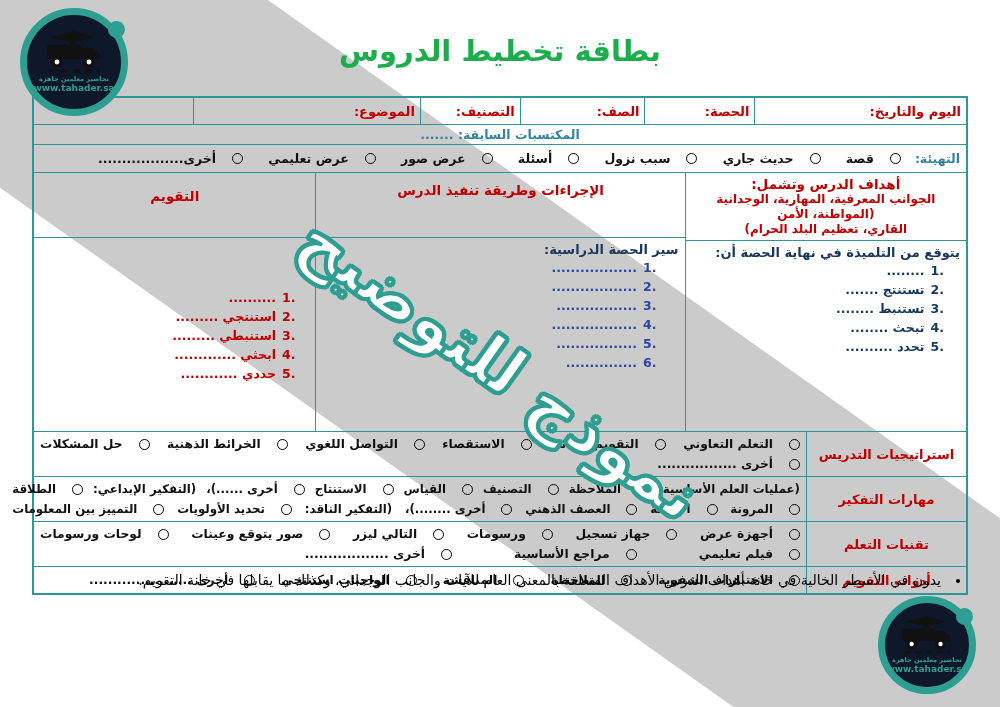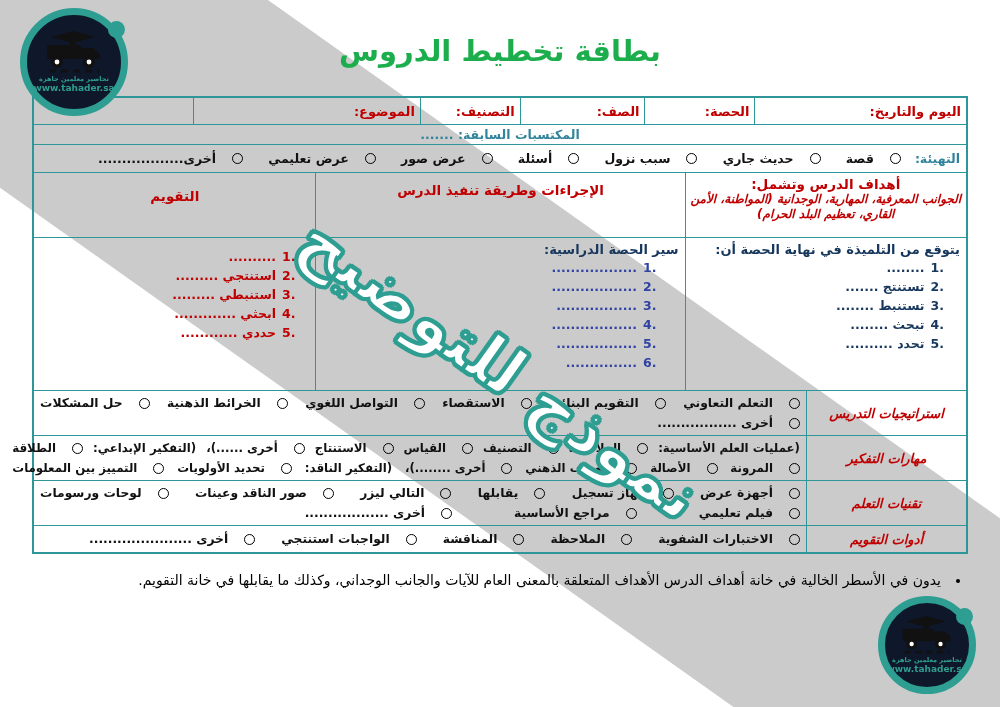--- a/index.html
+++ b/index.html
@@ -47,40 +47,40 @@
 
   .r2{height:20px; display:flex; align-items:center; padding:0 5px;
       color:var(--tealblue); font-size:12.5px;justify-content:center;}
 
   .r3{height:28px; display:flex; align-items:center; padding:0 6px; gap:14px; font-size:12.5px;}
   .r3 .wlabel{color:var(--tealblue); flex:0 0 auto;}
   .r3 .wopts{flex:1; display:flex; justify-content:space-between; align-items:center; padding-left:58px;}
 
   .r4{display:grid; grid-template-columns:30.2% 39.6% 30.2%;}
   .r4 .col{border-left:1px solid var(--teal); display:flex; flex-direction:column;}
-  .r4 .col:last-child{border-left:none;}
+  .r4 .col:last-child{border-left:none;gap:41px;}
   .colhead{border-bottom:1px solid var(--teal); min-height:65px; text-align:center;
            color:var(--red); padding:3px 4px;}
   .colhead .h1{font-size:13.5px;}
-  .colhead .h2{font-size:12px; line-height:15px;font-style:italic;}
+  .colhead .h2{font-size:12px; line-height:15px;}
   .colbody{padding:4px 6px 8px; min-height:152px;}
   .intro{font-size:13px;}
   .obj .intro{color:var(--navy);}
   .proc .intro{color:var(--navy);}
   .nlist{margin-top:3px; display:flex; flex-direction:column; gap:3px;}
   .nli{display:flex; gap:6px; font-size:12.5px; line-height:16px;}
   .num{direction:ltr;}
   .obj .nli{color:var(--navy); padding-right:16px;}
   .proc .nli{color:var(--blue); padding-right:22px;}
   .eval .nli{color:var(--red); padding-right:14px;}
   .eval .colbody{padding-top:8px;}
 
   .lrow{display:flex; min-height:42px;}
   .llabel{flex:0 0 160px; border-left:1px solid var(--teal); display:flex; align-items:center;
-          justify-content:center; color:var(--red); font-size:13px; text-align:center; padding:2px;font-style:italic;}
+          justify-content:center; color:var(--red); font-size:13px; text-align:center; padding:2px;}
   .lcontent{flex:1; padding:3px 6px; display:flex; flex-direction:column; justify-content:center; gap:2px;}
 
   .optline{display:flex; align-items:center; gap:10px; font-size:12.3px; line-height:18px; flex-wrap:nowrap;}
   .opt{display:inline-flex; align-items:center; gap:16px; white-space:nowrap;}
   .circ{display:inline-block; width:11px; height:11px; border:1.6px solid #000; border-radius:50%;
         flex:0 0 auto; background:transparent;}
   .tseg{white-space:nowrap;}
 
   .str-lines .optline:nth-child(1){justify-content:space-between;}
   .thk-lines .optline{font-size:11.8px;}
@@ -392,29 +392,29 @@
             <span class="opt">
               <span class="circ"></span>
               <span class="olbl">أجهزة عرض</span>
             </span>
             <span class="opt">
               <span class="circ"></span>
               <span class="olbl">جهاز تسجيل</span>
             </span>
             <span class="opt">
               <span class="circ"></span>
-              <span class="olbl">يقابلها</span>
+              <span class="olbl">ورسومات</span>
             </span>
             <span class="opt">
               <span class="circ"></span>
               <span class="olbl">التالي ليزر</span>
             </span>
             <span class="opt">
               <span class="circ"></span>
-              <span class="olbl">صور الناقد وعينات</span>
+              <span class="olbl">صور يتوقع وعينات</span>
             </span>
             <span class="opt">
               <span class="circ"></span>
               <span class="olbl">لوحات ورسومات</span>
             </span>
           </div>
           <div class="optline">
             <span class="opt">
               <span class="circ"></span>
               <span class="olbl">فيلم تعليمي</span>

